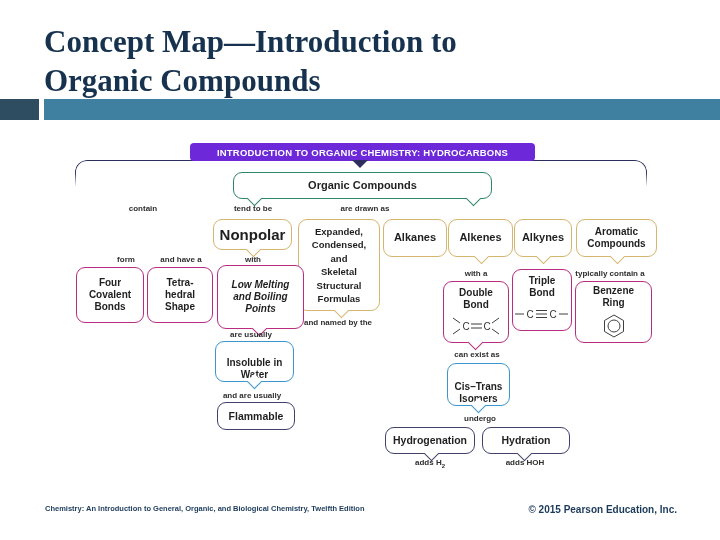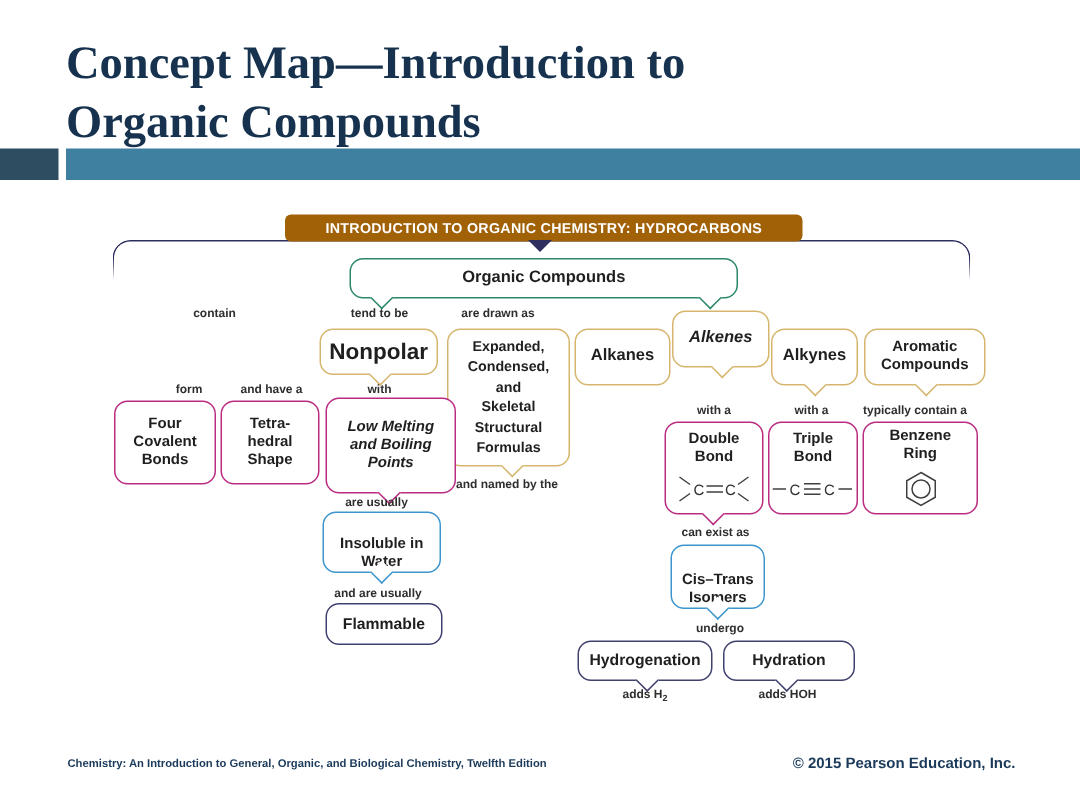--- a/index.html
+++ b/index.html
@@ -10,21 +10,21 @@
          font-family:"Liberation Serif",serif;font-weight:bold;
          font-size:31px;line-height:39px;color:#16324e;white-space:pre-line;margin-top:14px;}
   
   .bar-dark{position:absolute;left:0;top:99px;width:39px;height:21px;background:#2e4d60;}
   .bar-light{position:absolute;left:44px;top:99px;width:676px;height:21px;background:#3f7fa0;}
   
   .map-frame{position:absolute;left:75px;top:160px;width:570px;height:26px;
              border:1.6px solid #2d2e5f;border-bottom:none;border-radius:12px 12px 0 0;
              -webkit-mask-image:linear-gradient(to bottom,#000 45%,transparent 100%);
              mask-image:linear-gradient(to bottom,#000 45%,transparent 100%);}
-  .banner{position:absolute;left:190px;top:143px;width:345px;height:18px;background:#a16207;
+  .banner{position:absolute;left:190px;top:143px;width:345px;height:18px;background:#6d28d9;
           border-radius:4px;color:#fff;font-size:9.5px;font-weight:bold;letter-spacing:.2px;
           display:flex;align-items:center;justify-content:center;z-index:3;}
   .banner-pointer{position:absolute;left:352px;top:160px;width:0;height:0;z-index:3;
           border-left:8px solid transparent;border-right:8px solid transparent;
           border-top:8px solid #2d2e5f;}
   
   .node{position:absolute;background:#fff;border:1.6px solid #888;border-radius:9px;
         display:flex;align-items:center;justify-content:center;text-align:center;
         font-weight:bold;color:#1f1f1f;white-space:pre-line;z-index:2;line-height:1.2;}
   .teal{border-color:#2d8769;}
@@ -68,39 +68,39 @@
   <div class="banner-pointer"></div>
 
   <div class="node teal" style="left:233px;top:172px;width:257px;height:25px;font-size:11px;">
     <span>Organic Compounds</span>
     <span class="notch" style="left:15px;"></span>
     <span class="notch" style="left:234px;"></span>
   </div>
 
   <div class="lbl" style="left:143px;top:204px;">contain</div>
   <div class="lbl" style="left:253px;top:204px;">tend to be</div>
-  <div class="lbl" style="left:332px;top:204px;">are drawn as</div>
+  <div class="lbl" style="left:365px;top:204px;">are drawn as</div>
 
   <div class="node tan" style="left:213px;top:219px;width:77px;height:29px;font-size:15px;">
     <span>Nonpolar</span>
     <span class="notch" style="left:34px;"></span>
   </div>
   <div class="node tan" style="left:298px;top:219px;width:80px;height:90px;font-size:9.5px;line-height:13.5px;">
     <span>Expanded,
 Condensed,
 and
 Skeletal
 Structural
 Formulas</span>
     <span class="notch" style="left:37px;"></span>
   </div>
   <div class="node tan" style="left:383px;top:219px;width:62px;height:36px;font-size:11px;">
     <span>Alkanes</span>
   </div>
-  <div class="node tan" style="left:448px;top:207px;width:63px;height:36px;font-size:11px;font-style:italic;">
+  <div class="node tan" style="left:448px;top:219px;width:63px;height:36px;font-size:11px;">
     <span>Alkenes</span>
     <span class="notch" style="left:27px;"></span>
   </div>
   <div class="node tan" style="left:514px;top:219px;width:56px;height:36px;font-size:11px;">
     <span>Alkynes</span>
     <span class="notch" style="left:23px;"></span>
   </div>
   <div class="node tan" style="left:576px;top:219px;width:79px;height:36px;font-size:10px;">
     <span>Aromatic
 Compounds</span>
@@ -139,21 +139,21 @@
         <line x1="4" y1="19" x2="11" y2="14"></line>
       <text x="17" y="15">C</text>
       <line x1="22" y1="9" x2="33" y2="9"></line>
         <line x1="22" y1="13" x2="33" y2="13"></line>
       <text x="38" y="15">C</text>
       <line x1="43" y1="8" x2="50" y2="3"></line>
         <line x1="43" y1="14" x2="50" y2="19"></line>
     </svg>
     <span class="notch" style="left:26px;"></span>
   </div>
-  <div class="node magenta node-col" style="left:512px;top:281px;width:58px;height:60px;font-size:10px;">
+  <div class="node magenta node-col" style="left:512px;top:269px;width:58px;height:60px;font-size:10px;">
     <span>Triple
 Bond</span>
     <svg class="struct" width="54" height="22" viewBox="0 0 54 22">
       <line x1="0" y1="11" x2="9" y2="11"></line>
       <text x="15" y="15">C</text>
       <line x1="21" y1="7.5" x2="32" y2="7.5"></line>
         <line x1="21" y1="11" x2="32" y2="11"></line>
         <line x1="21" y1="14.5" x2="32" y2="14.5"></line>
       <text x="38" y="15">C</text>
       <line x1="44" y1="11" x2="53" y2="11"></line>

